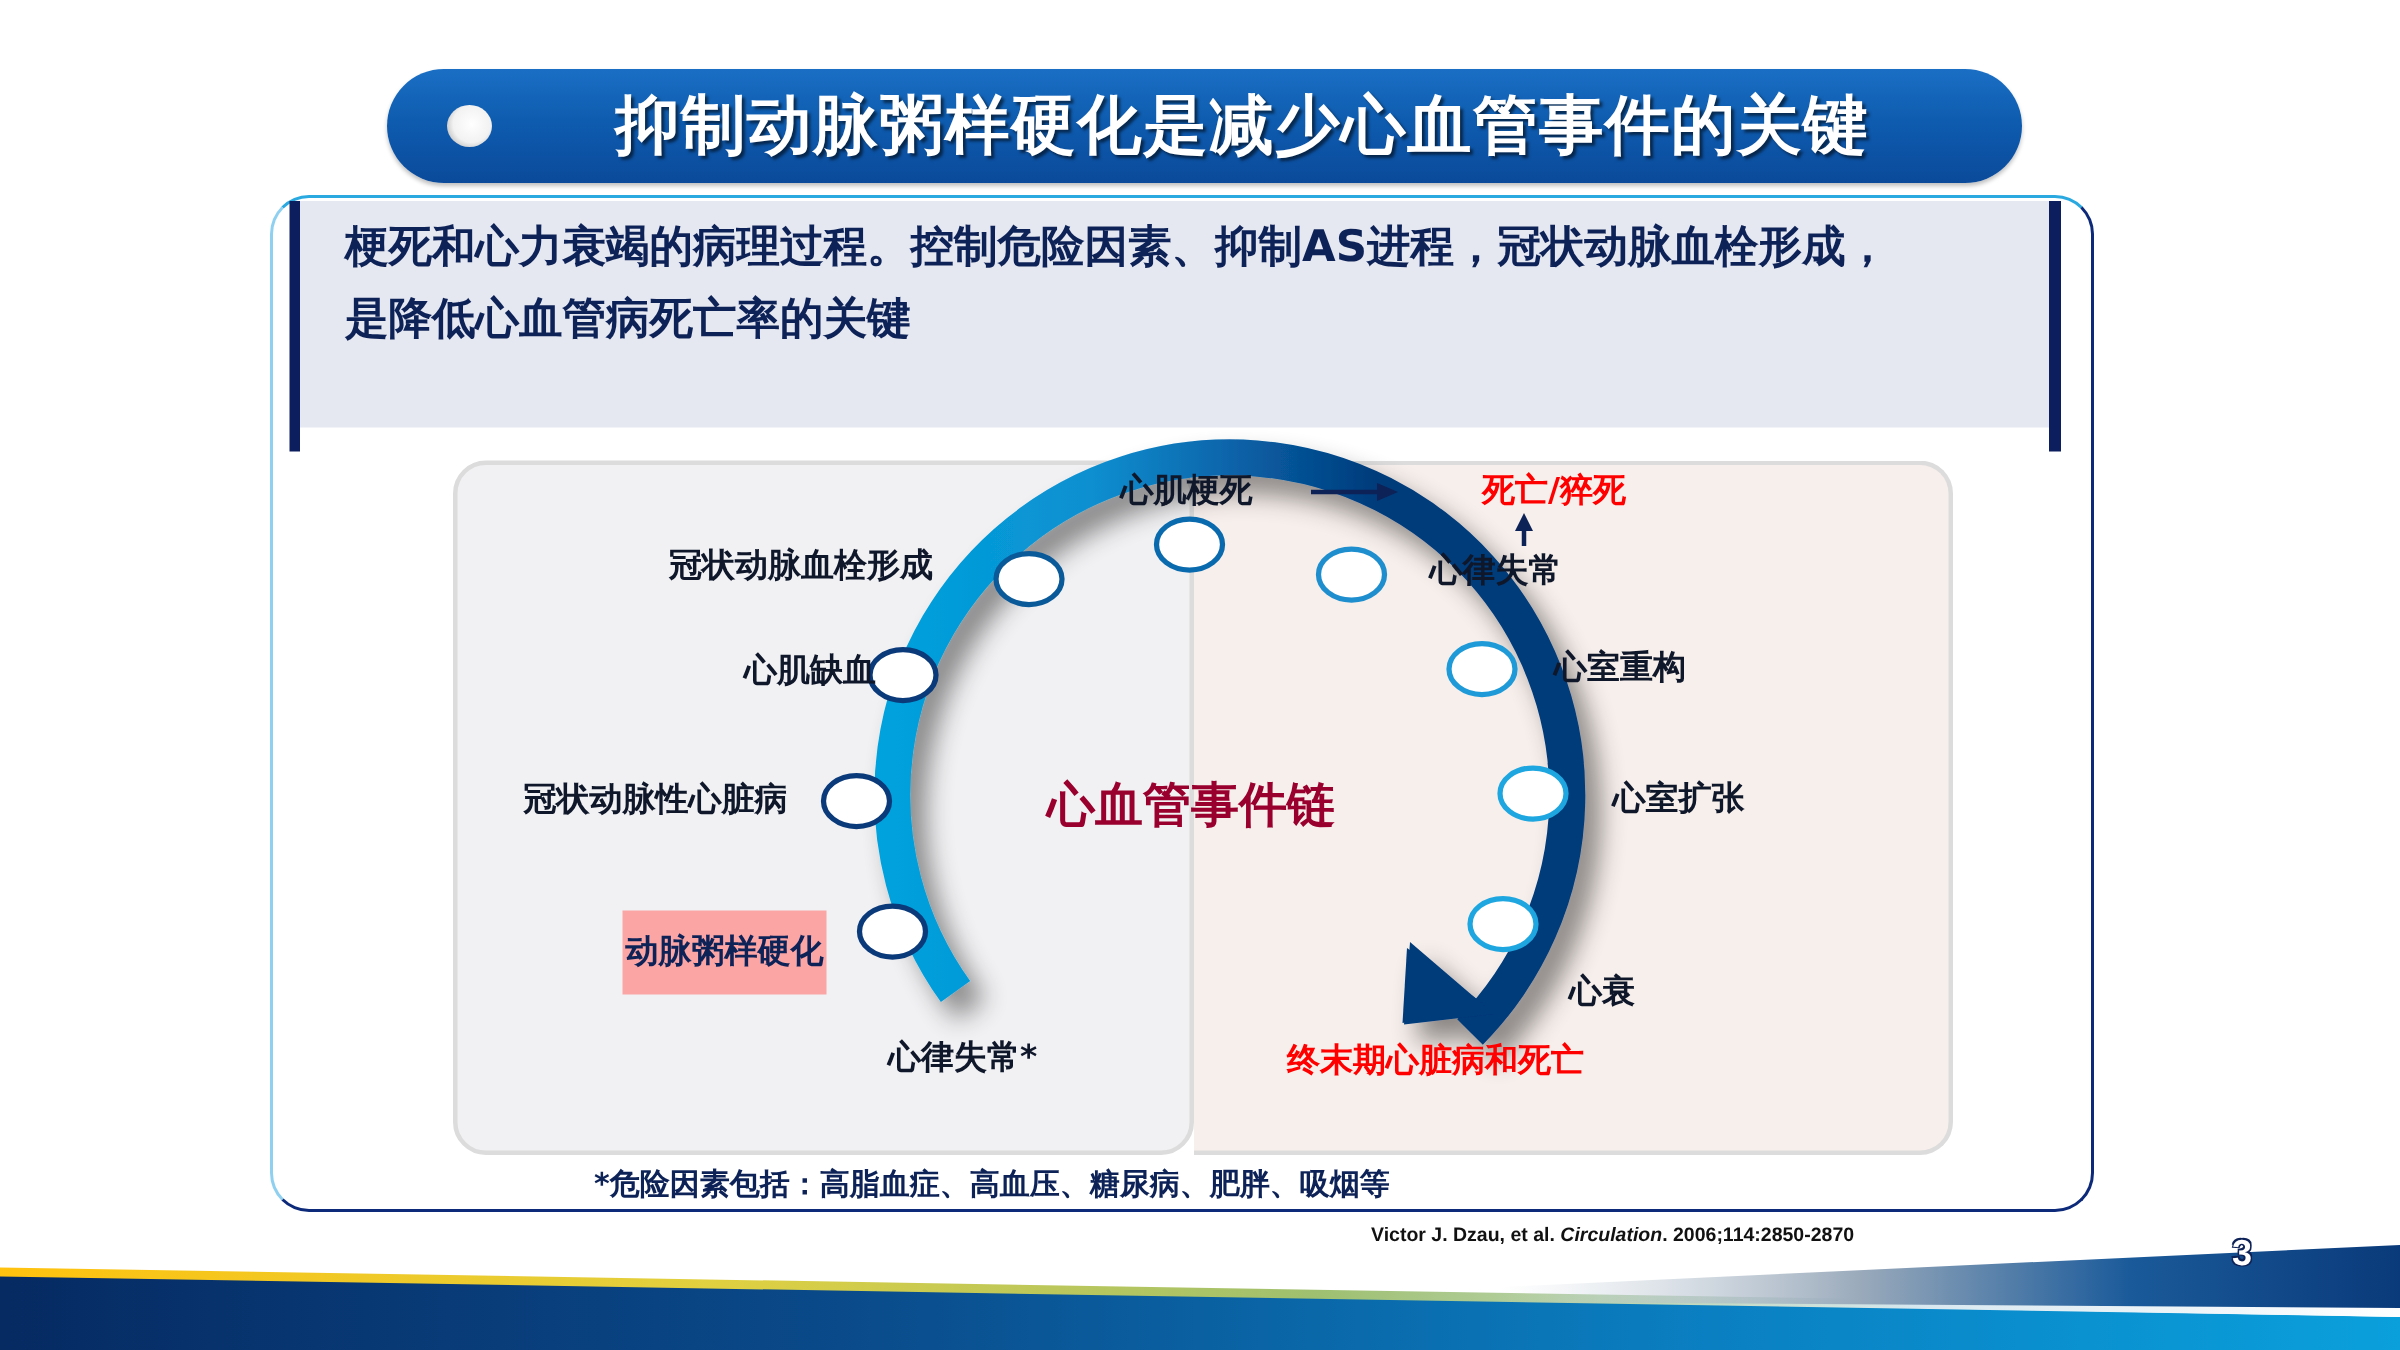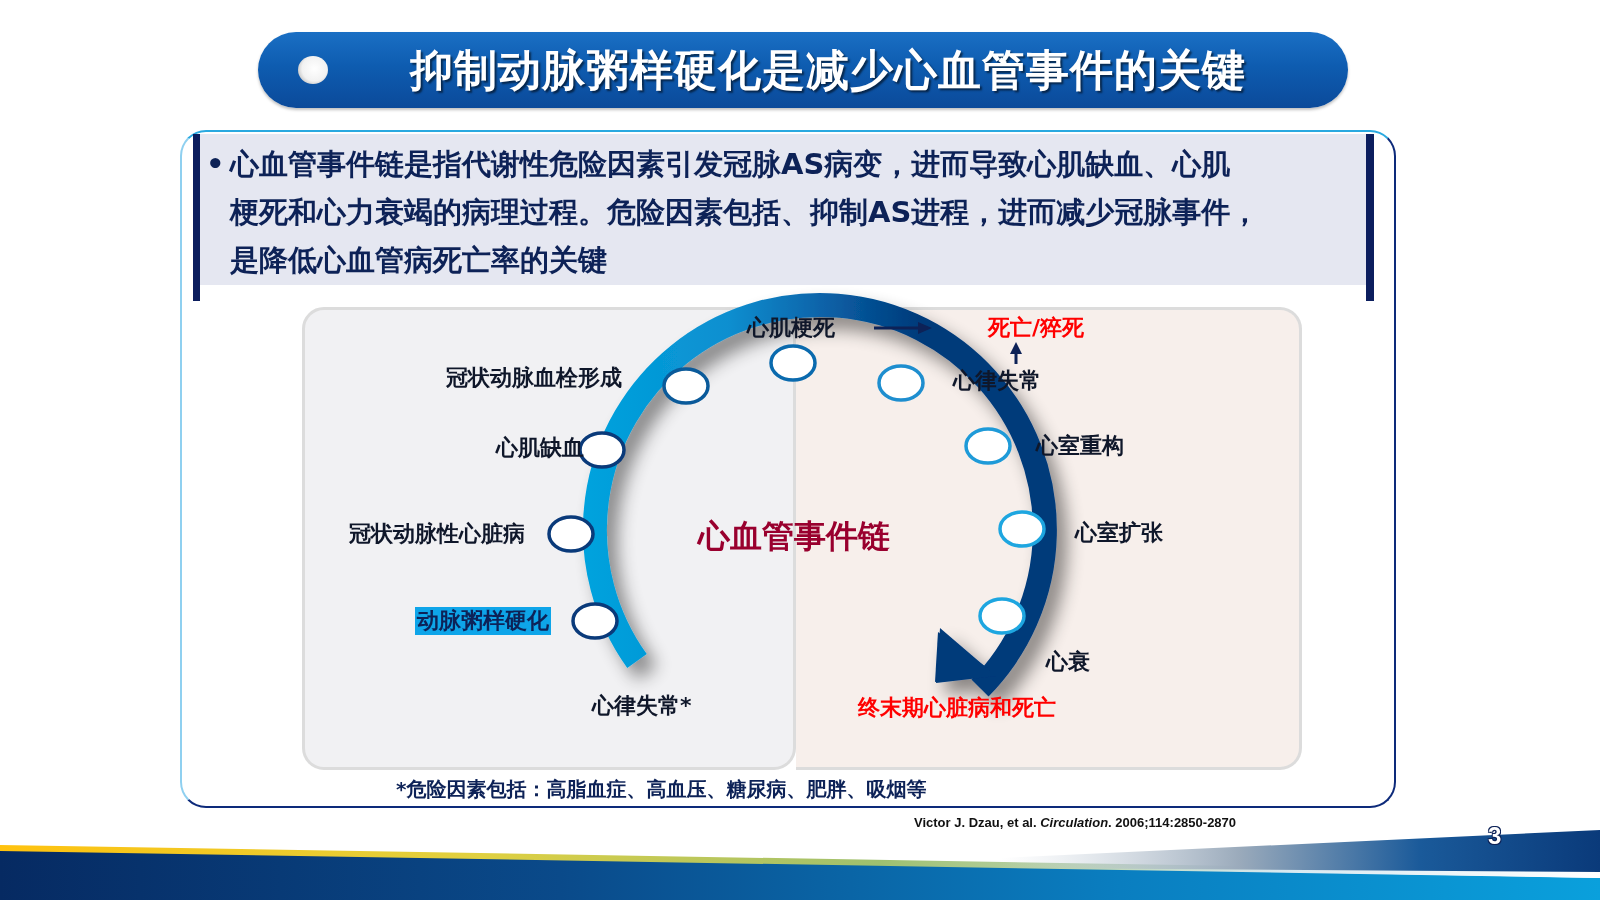--- a/index.html
+++ b/index.html
@@ -1,18 +1,18 @@
 <!DOCTYPE html>
 <html><head>
 <meta charset="utf-8">
 <style>
   html, body { margin:0; padding:0; }
   body { width:1600px; height:900px; position:relative; overflow:hidden; background:#ffffff;
          font-family: "DejaVu Sans", "Liberation Sans", sans-serif; }
-  .title-bar { position:absolute; left:258px; top:32px; width:1090px; height:76px; border-radius:38px;
+  .title-bar { position:absolute; left:258px; top:46px; width:1090px; height:76px; border-radius:38px;
     background: linear-gradient(180deg, #1a6fc4 0%, #0e5cb0 45%, #0b4a9a 100%);
     box-shadow: 0 2px 3px rgba(0,0,0,0.25); }
   .title-dot { position:absolute; left:40px; top:24px; width:30px; height:28px; border-radius:50%;
     background: radial-gradient(circle at 55% 45%, #ffffff 0%, #f2f2f2 55%, #9a9a9a 100%); }
   .title-text { position:absolute; left:0; right:0; top:0; height:76px; line-height:76px; text-align:center;
     color:#ffffff; font-weight:bold; font-size:43px; letter-spacing:1px; padding-left:50px;
     text-shadow: 2px 2px 2px rgba(0,0,0,0.55); }
   .frame { position:absolute; left:180px; top:130px; width:1212px; height:674px; border-radius:26px;
     border:2px solid transparent;
     border-top-color:#29a9e0; border-left-color:#8fd0f0; border-bottom-color:#0d2a7a; border-right-color:#0d2a7a; }
@@ -25,21 +25,21 @@
   .intro-text .line { white-space:nowrap; }
   .indent { padding-left:24px; }
   .panel-left { position:absolute; left:302px; top:307px; width:494px; height:463px; background:#f1f1f3;
     border:3px solid #dcdcdc; border-radius:22px; border-right:none; border-top-right-radius:0; border-bottom-right-radius:22px; box-sizing:border-box; }
   .panel-left { border-right:3px solid #dcdcdc; border-radius:22px; }
   .panel-right { position:absolute; left:796px; top:307px; width:506px; height:463px; background:#f7efeb;
     border:3px solid #dcdcdc; border-left:none; border-radius:0 22px 22px 0; box-sizing:border-box; }
   svg.arc { position:absolute; left:0; top:0; }
   .lbl { position:absolute; font-weight:bold; font-size:22px; color:#0f172a; white-space:nowrap; line-height:28px; }
   .lbl.red { color:#ff0000; }
-  .lbl.hl { background:#0ea5e9; color:#0d2257; padding:0 2px; }
+  .lbl.hl { background:#fca5a5; color:#0d2257; padding:14px 2px; }
   .center-title { position:absolute; left:698px; top:515px; font-weight:bold; font-size:32px; color:#99002e; white-space:nowrap; }
   .footnote { position:absolute; left:396px; top:776px; font-weight:bold; font-size:20px; color:#0d2257; white-space:nowrap; }
   .citation { position:absolute; left:914px; top:815px; font-weight:bold; font-size:13px; color:#111; white-space:nowrap; font-family:"Liberation Sans", sans-serif; }
   .citation i { font-style:italic; }
   .page-num { position:absolute; left:1488px; top:822px; font-weight:bold; font-size:24px; color:#ffffff;
     text-shadow: 1px 1px 0 #0d2257, -1px -1px 0 #0d2257, 1px -1px 0 #0d2257, -1px 1px 0 #0d2257; font-family:"Liberation Sans", sans-serif; }
   .footer-band { position:absolute; left:0; top:0; }
 </style>
 </head>
 <body>
@@ -48,22 +48,21 @@
   <div class="title-dot"></div>
   <div class="title-text">抑制动脉粥样硬化是减少心血管事件的关键</div>
 </div>
 
 <div class="frame"></div>
 
 <div class="intro"></div>
 <div class="intro-bar-l"></div>
 <div class="intro-bar-r"></div>
 <div class="intro-text">
-  <div class="line"><span class="bullet">•</span><span>心血管事件链是指代谢性危险因素引发冠脉AS病变，进而导致心肌缺血、心肌</span></div>
-  <div class="line indent">梗死和心力衰竭的病理过程。危险因素包括、抑制AS进程，进而减少冠脉事件，</div>
+  <div class="line indent">梗死和心力衰竭的病理过程。控制危险因素、抑制AS进程，冠状动脉血栓形成，</div>
   <div class="line indent">是降低心血管病死亡率的关键</div>
 </div>
 
 <div class="panel-left"></div>
 <div class="panel-right"></div>
 
 <svg class="arc" width="1600" height="900" viewBox="0 0 1600 900">
   <defs>
     <linearGradient id="arcGrad" x1="560" y1="0" x2="1040" y2="0" gradientUnits="userSpaceOnUse">
       <stop offset="0" stop-color="#00a6e0"></stop>

